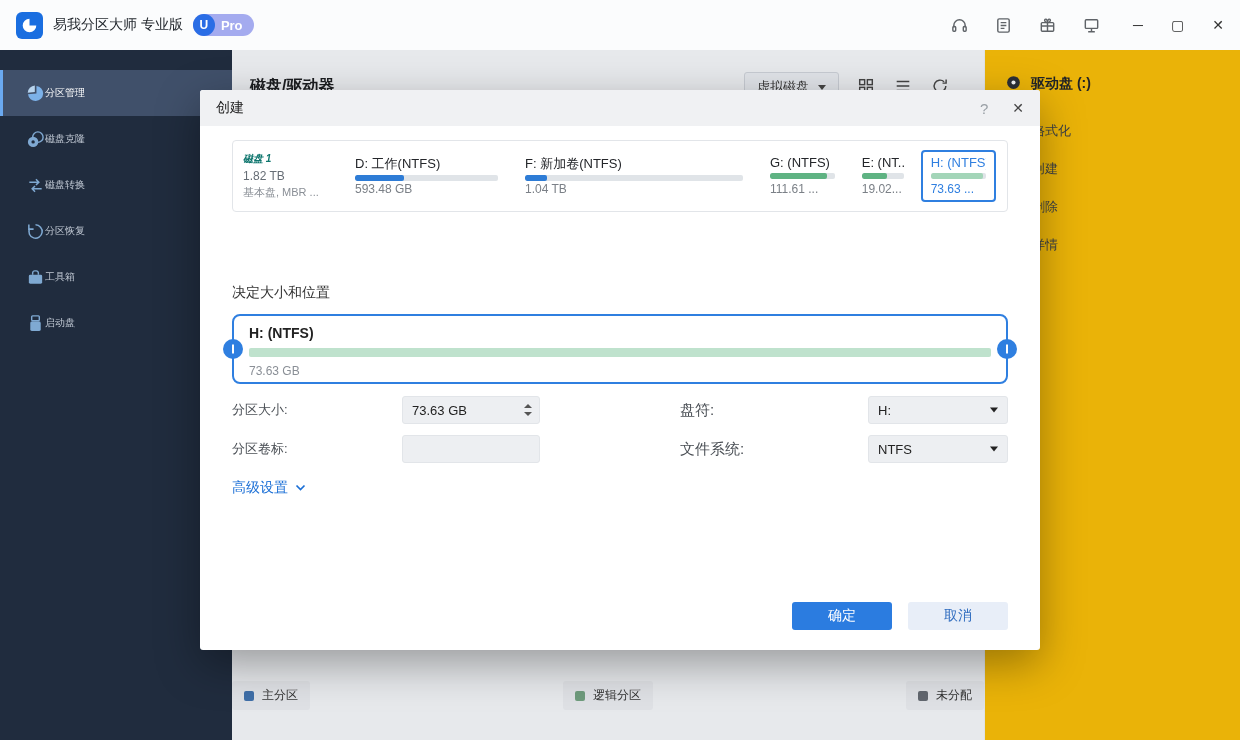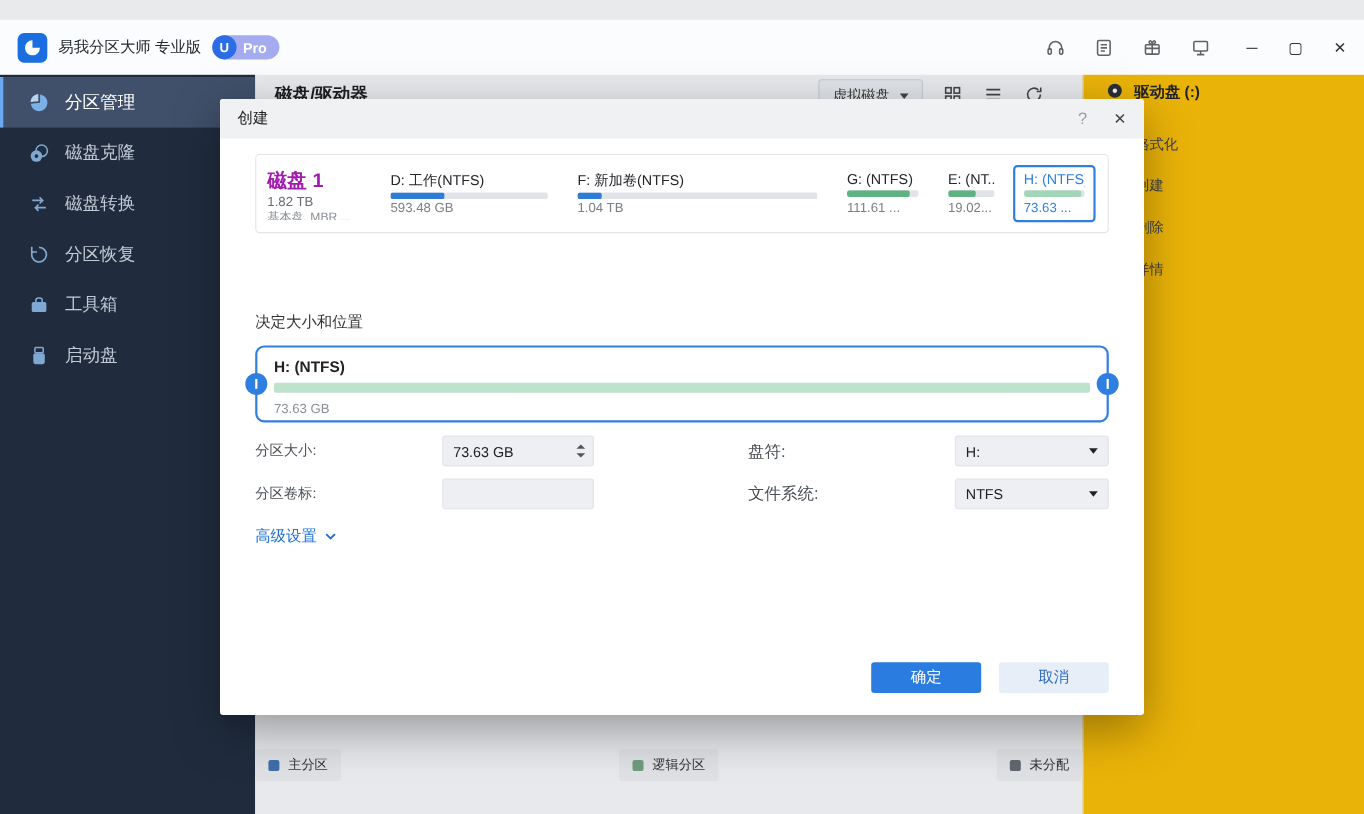--- a/index.html
+++ b/index.html
@@ -2,41 +2,41 @@
 <html><head>
 <meta charset="utf-8">
 <style>
   * { margin:0; padding:0; box-sizing:border-box; }
   html,body { background:#cfd1d4; }
   .app{ position:relative; width:1240px; height:740px; background:#e8eaec;
         font-family:"Liberation Sans", sans-serif; overflow:hidden; }
 
   
   .titlebar{ position:absolute; top:0; left:0; right:0; height:50px; background:#fbfcfd;
-             display:flex; align-items:center; padding:0 16px; z-index:5;margin-top:18px; }
+             display:flex; align-items:center; padding:0 16px; z-index:5; }
   .app-logo{ width:27px; height:27px; border-radius:6px; background:#1a6ee0;
              display:flex; align-items:center; justify-content:center; margin-right:10px; }
   .app-title{ font-size:14px; color:#24292f; }
   .pro-badge{ display:flex; align-items:center; height:22px; background:#a4abef;
               border-radius:11px; padding-right:11px; margin-left:10px; }
   .pro-logo{ width:22px; height:22px; border-radius:50%; background:#2a6de5; color:#fff;
              font-size:12px; font-weight:bold; display:flex; align-items:center;
              justify-content:center; margin-right:6px; }
   .pro-text{ color:#fff; font-size:13px; font-weight:bold; }
   .tb-actions{ margin-left:auto; display:flex; align-items:center; gap:24px; }
   .tb-icon{ width:20px; height:20px; display:flex; align-items:center; justify-content:center; }
   .win-controls{ display:flex; align-items:center; gap:28px; margin-left:32px;
                  font-size:14px; color:#333; }
   .win-controls span{ line-height:1; }
 
   
   .sidebar{ position:absolute; top:50px; left:0; bottom:0; width:232px;
             background:#202c3e; padding-top:20px; }
-  .side-item{ height:46px; display:flex; align-items:center; gap:14px; padding-left:25px;
-              color:#c2cad5; font-size:16px; cursor:pointer; }
+  .side-item{ height:46px; display:flex; align-items:center; gap:0; padding-left:25px;
+              color:#c2cad5; font-size:10px; cursor:pointer; }
   .side-item.selected{ background:#40506a; color:#fff; box-shadow: inset 3px 0 0 #6aa9f0; }
   .side-icon{ width:20px; height:20px; display:flex; align-items:center; justify-content:center; }
 
   
   .main{ position:absolute; top:50px; left:232px; right:0; bottom:0; background:#e7e9ec; }
   .main-title{ position:absolute; top:26px; left:18px; font-size:16px; font-weight:bold; color:#1c1e21; }
   .vd-btn{ position:absolute; top:22px; left:512px; height:30px; display:flex; align-items:center;
            gap:9px; padding:0 12px; background:#e0e3e8; border:1px solid #c7cbd2; border-radius:3px;
            font-size:13px; color:#333; cursor:pointer; }
   .caret-down{ width:0; height:0; border-left:4.5px solid transparent;
@@ -66,21 +66,21 @@
   .modal-title{ font-size:14px; color:#222; }
   .mh-actions{ margin-left:auto; display:flex; gap:24px; align-items:center; }
   .mh-help{ color:#9aa0a6; font-size:15px; cursor:pointer; }
   .mh-close{ color:#444; font-size:14px; cursor:pointer; }
   .modal-body{ position:relative; height:524px; padding:0 32px; overflow:hidden; }
 
   .disk-strip{ margin-top:14px; border:1px solid #e2e5e9; border-radius:4px; display:flex;
                align-items:stretch; padding:9px 10px; gap:10px; height:72px; }
   .disk-info{ flex:0 0 92px; display:flex; flex-direction:column; justify-content:space-between;
               padding:2px 0; min-width:0; }
-  .di-name{ font-size:18px; font-weight:bold; color:#a21caf; }
+  .di-name{ font-size:10px; font-weight:bold; color:#0f766e;font-style:italic; }
   .di-cap{ font-size:12px; color:#666d75; }
   .di-type{ font-size:11px; color:#8a8f96; white-space:nowrap; overflow:hidden; }
   .parts{ flex:1; display:flex; gap:7px; min-width:0; }
   .part{ display:flex; flex-direction:column; justify-content:space-between;
          padding:3px 8px 4px; border:2px solid transparent; border-radius:4px; min-width:0;
          cursor:pointer; }
   .part-label{ font-size:13px; color:#24262a; white-space:nowrap; overflow:hidden; }
   .part-bar{ height:6px; background:#e0e4e8; border-radius:2px; overflow:hidden; }
   .part-fill{ height:100%; border-radius:2px; }
   .part-size{ font-size:12px; color:#7b8087; white-space:nowrap; overflow:hidden; }

